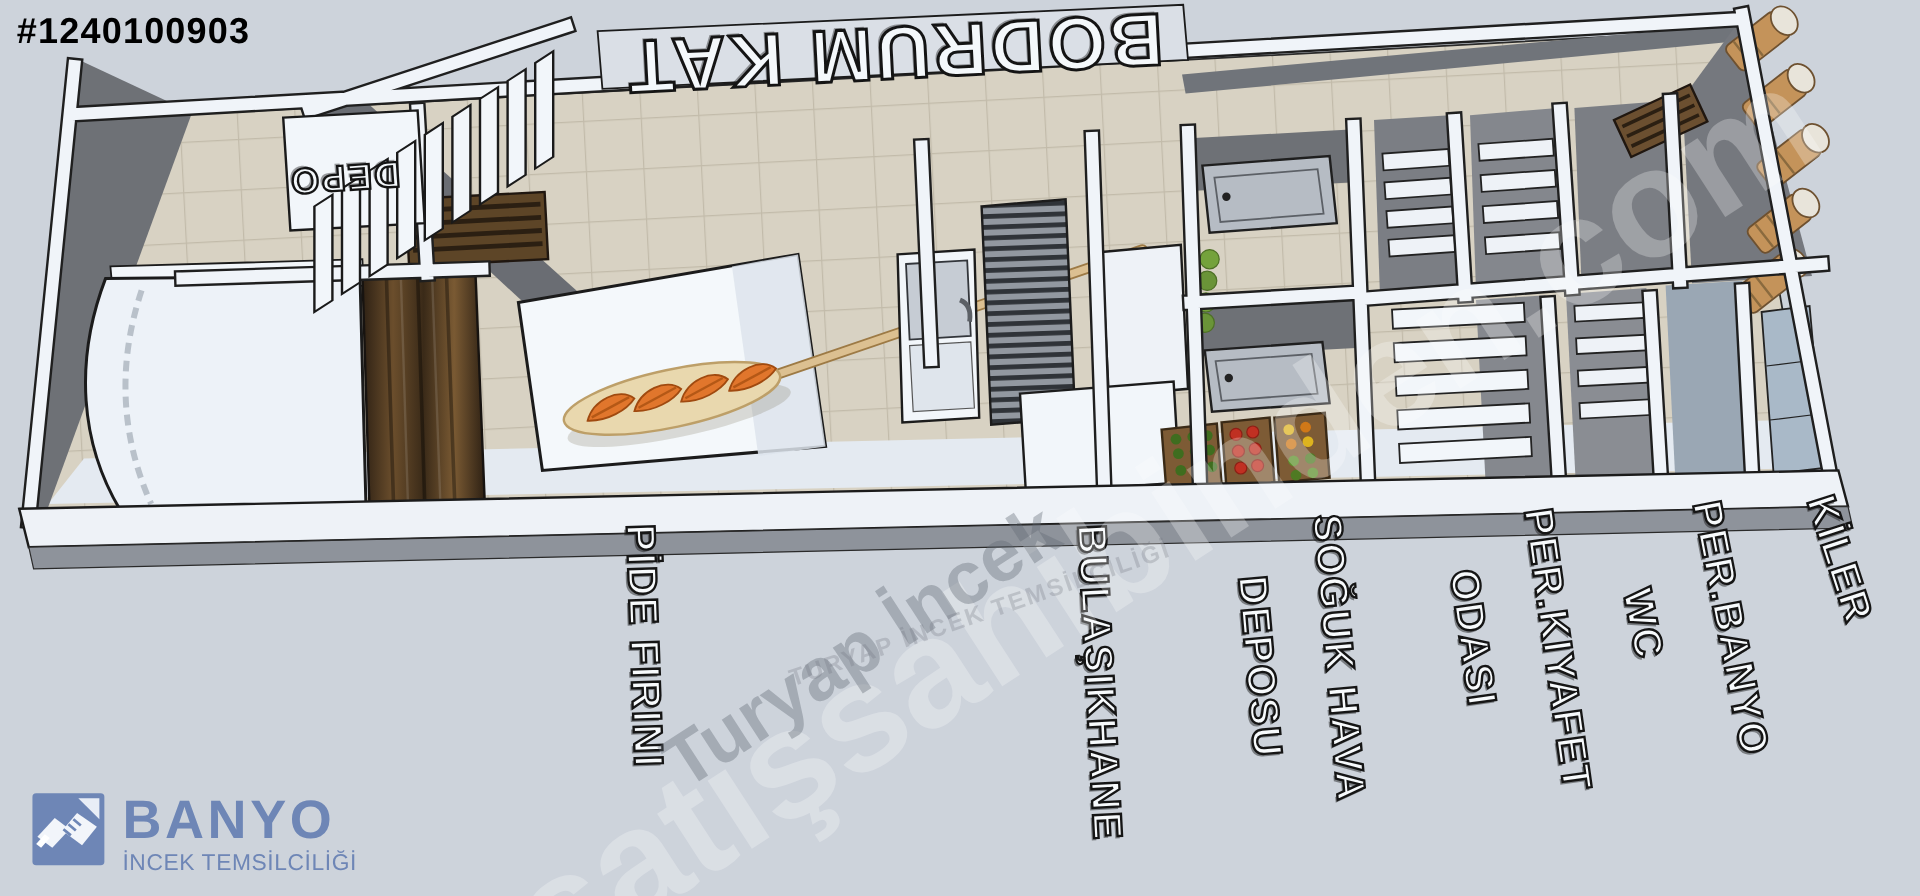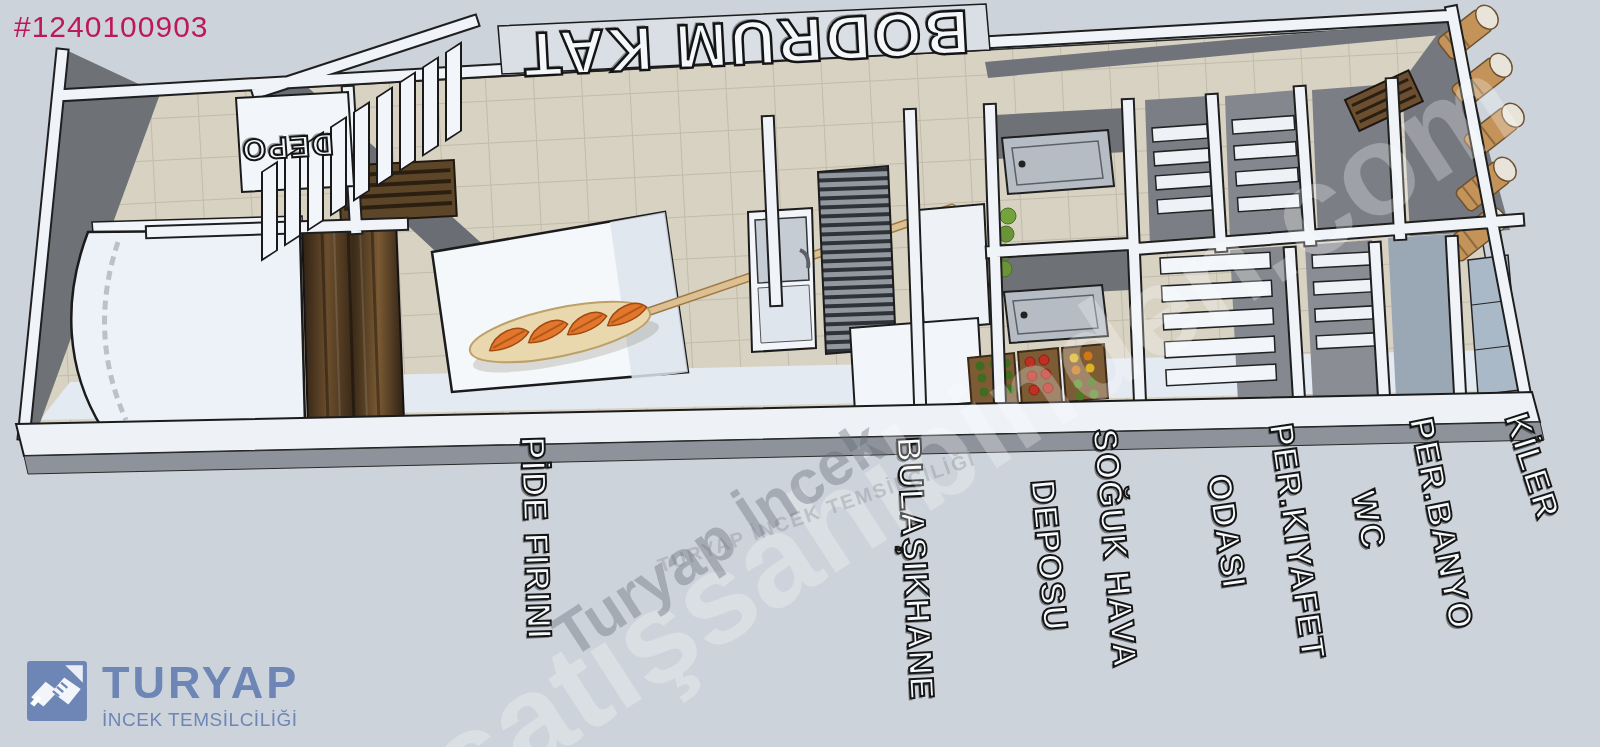--- a/index.html
+++ b/index.html
@@ -8,21 +8,21 @@
     background:#cdd3db;
     overflow:hidden;
     position:relative;
     font-family:"Liberation Sans",sans-serif;
   }
   .stage{position:absolute;left:0;top:0;width:1600px;height:747px;z-index:1;}
 
   
   .photo-id{
     position:absolute;left:14px;top:10px;z-index:9;
-    font-size:30px;color:#be185d;letter-spacing:1px;font-weight:400;text-align:right;
+    font-size:30px;color:#000000;letter-spacing:1px;font-weight:700;text-align:right;
   }
 
   
   .vlabel{
     position:absolute;z-index:6;
     transform-origin:0 0;
     white-space:nowrap;
     font-weight:800;font-size:34px;letter-spacing:1.5px;
     color:#f7fafc;
     -webkit-text-stroke:2px #151515;
@@ -328,16 +328,16 @@
     <svg width="62" height="62" viewBox="0 0 60 60">
       <rect x="1" y="1" width="58" height="58" rx="3" fill="#6e86b6"></rect>
       <path d="M38 5 L55 5 L55 22 Z" fill="#e8edf6"></path>
       <path d="M5 36 L19 21 L31 30 L17 45 Z" fill="#f2f5fa"></path>
       <path d="M25 31 L37 17 L53 28 L41 43 Z" fill="#f2f5fa"></path>
       <path d="M26 30 l6 5 M30 26 l6 5 M34 22 l6 5" stroke="#6e86b6" stroke-width="2.2" fill="none"></path>
       <path d="M4 42 l7 -8 4 3 -7 8 Z" fill="#ffffff"></path>
     </svg>
   </span>
   <span class="brand-text">
-    <span class="brand-name">TURYAP</span>
+    <span class="brand-name">BANYO</span>
     <span class="brand-branch">İNCEK TEMSİLCİLİĞİ</span>
   </span>
 </div>
 
 </body></html>

